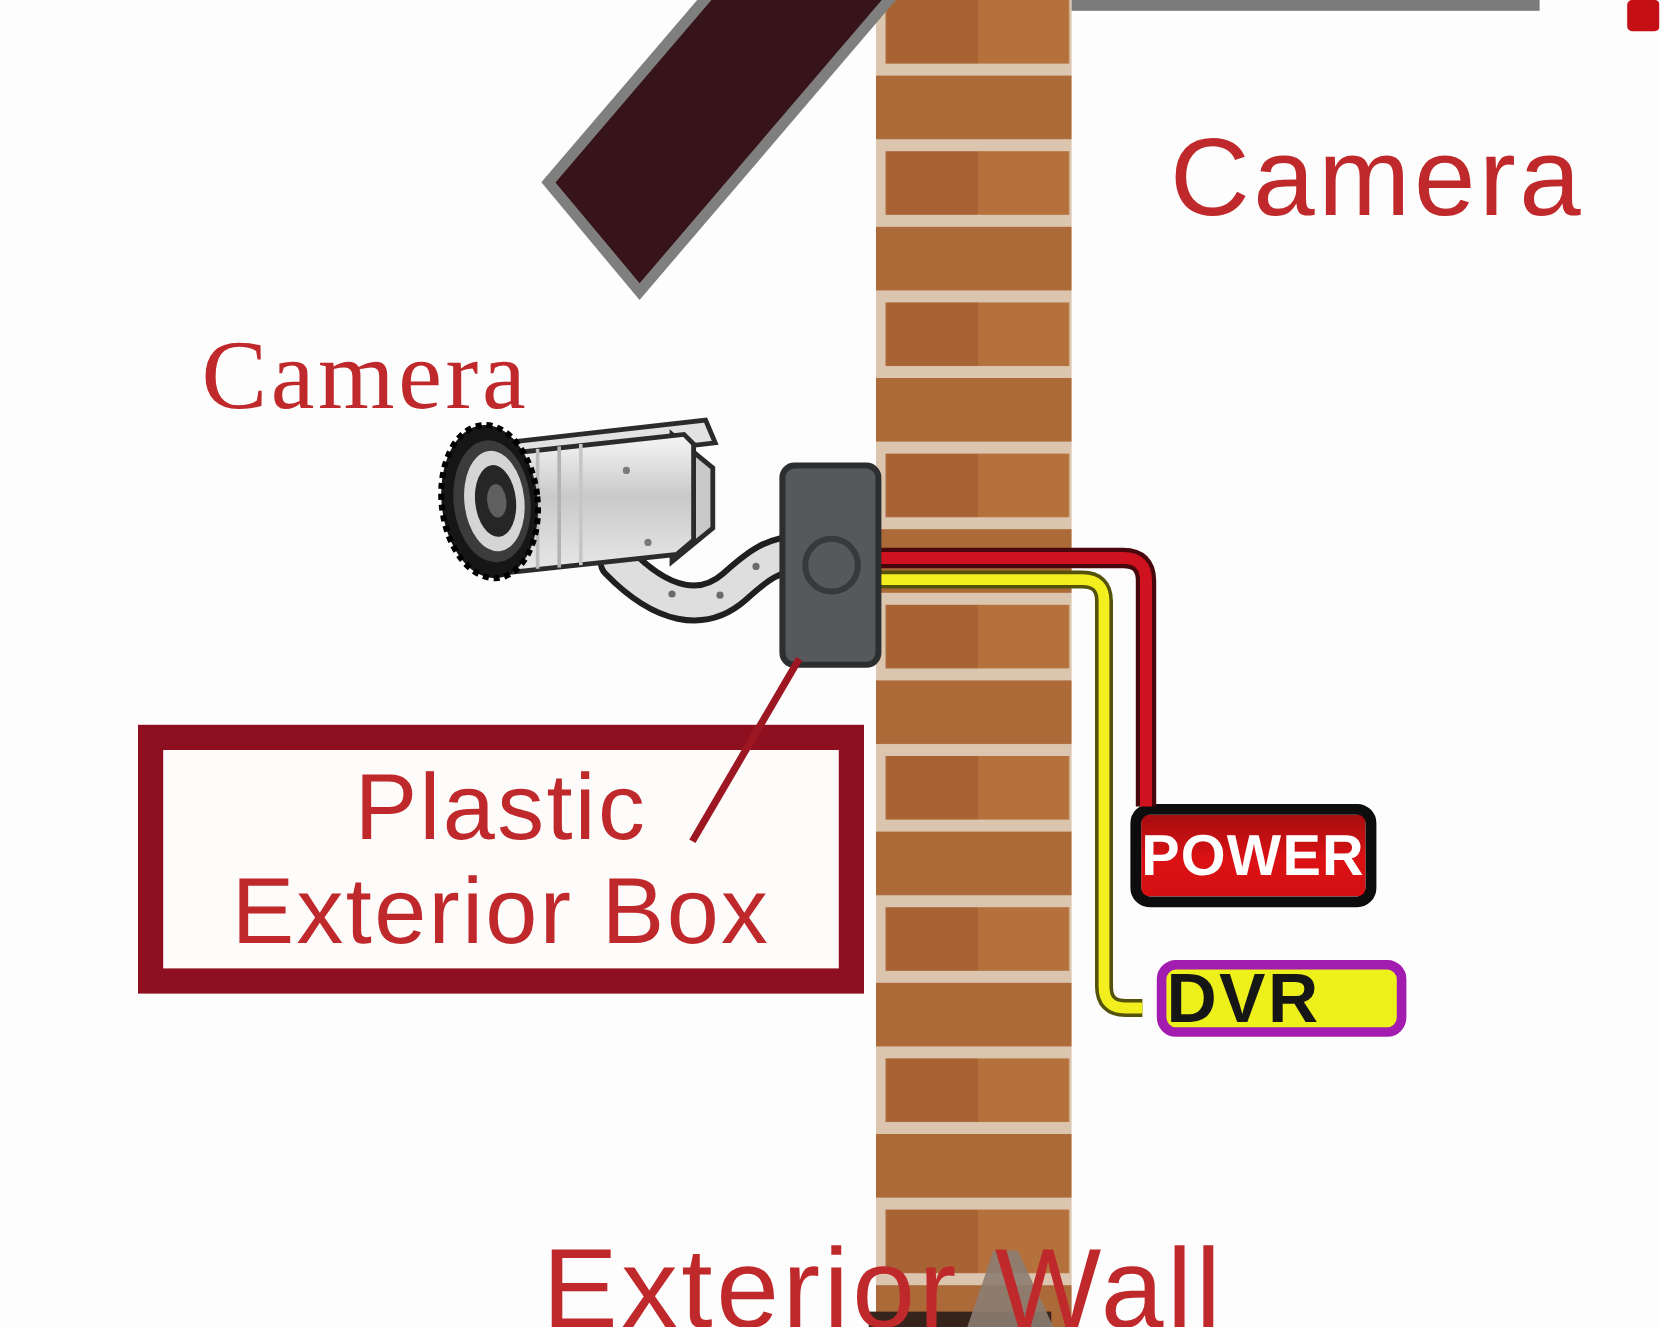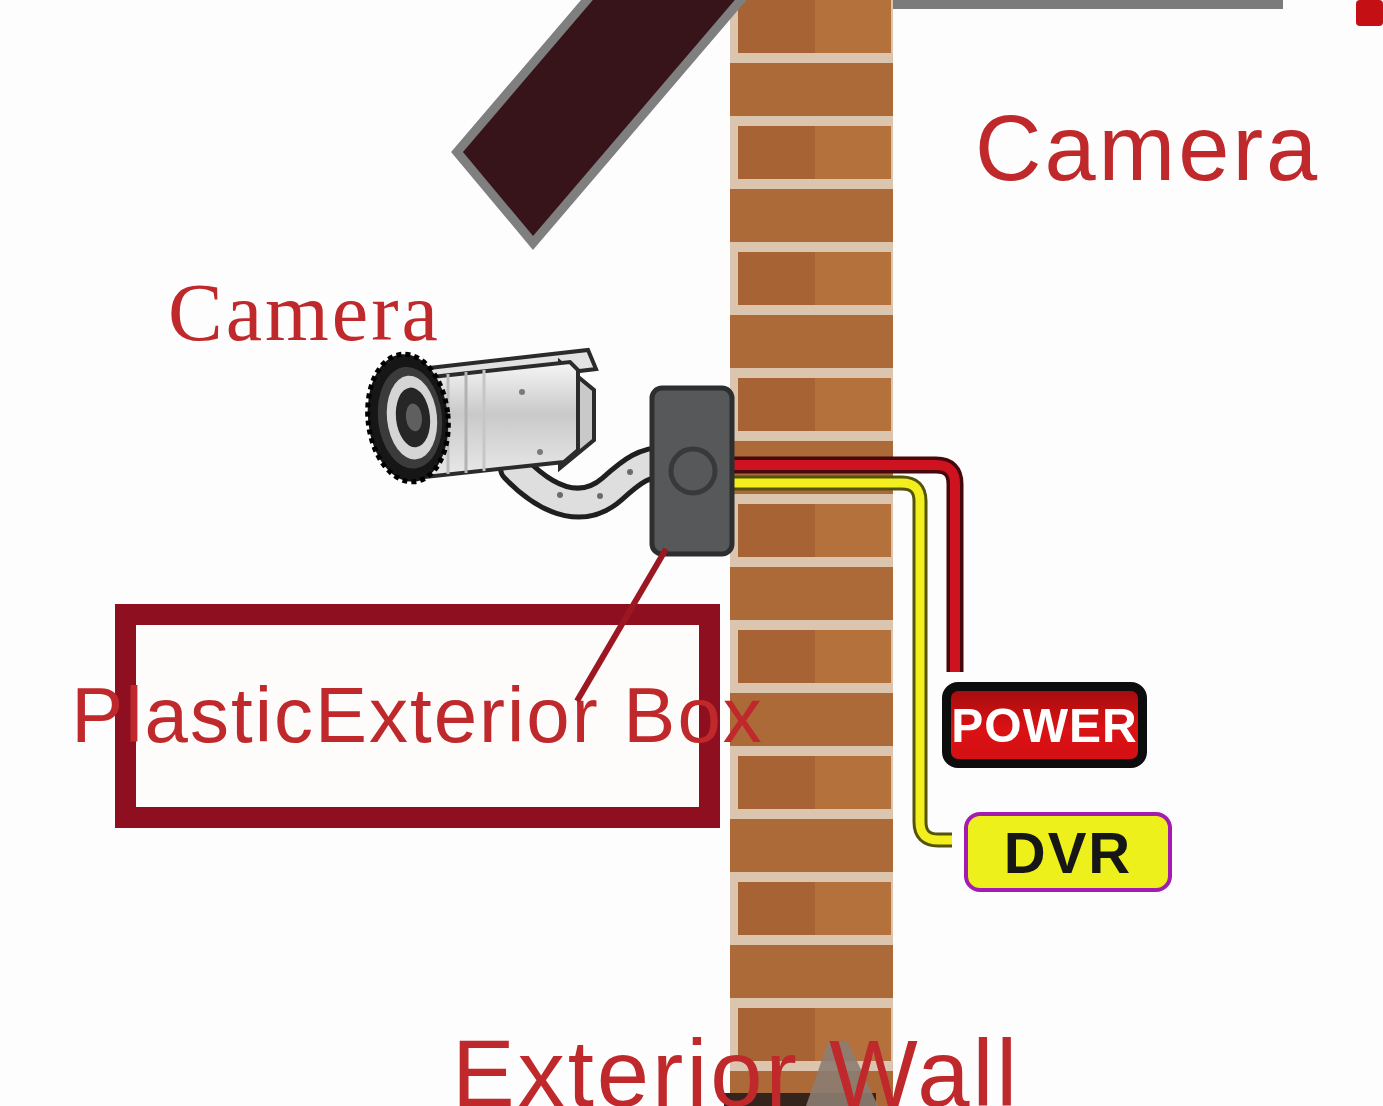--- a/index.html
+++ b/index.html
@@ -8,31 +8,31 @@
   #scene svg{position:absolute;left:0;top:0;pointer-events:none;}
   .layer-mid{position:absolute;left:0;top:0;width:100%;height:100%;}
 
   .red-label{position:absolute;color:var(--label_red,#c0292b);font-weight:400;white-space:nowrap;}
   .camera-label{left:168px;top:266px;font-size:82px;letter-spacing:3px;font-family:Liberation Serif, serif;}
   .inside-label{left:975px;top:96px;font-size:92px;letter-spacing:3px;}
   .exterior-label{left:452px;top:1020px;font-size:94px;letter-spacing:3px;}
 
   .jb-callout{position:absolute;left:115px;top:604px;width:605px;height:224px;
               box-sizing:border-box;border:21px solid var(--box_border_red,#8e1020);
-              background:#fefbfb;display:flex;flex-direction:row;justify-content:center;
+              background:#fefbfb;display:flex;flex-direction:column;justify-content:center;
               align-items:center;}
   .jb-callout .line{color:var(--label_red,#c0292b);font-size:78px;line-height:1.12;
               letter-spacing:2px;white-space:nowrap;}
 
   .device-box{position:absolute;box-sizing:border-box;display:flex;align-items:center;
-              justify-content:center;font-weight:bold;margin-top:12px;}
+              justify-content:flex-start;font-weight:bold;}
   .power-box{left:942px;top:670px;width:205px;height:86px;border:9px solid #0d0d0d;
              border-radius:16px;background:linear-gradient(180deg,#a50d0f 0%,var(--power_fill,#dc1113) 55%,#d31013 100%);
              color:var(--power_text,#ffffff);font-size:48px;letter-spacing:1px;}
-  .dvr-box{left:964px;top:800px;width:208px;height:80px;border:4px solid #a21caf;
+  .dvr-box{left:964px;top:800px;width:208px;height:64px;border:8px solid #a21caf;
            border-radius:16px;background:var(--dvr_fill,#edf01b);
            color:var(--dvr_text,#161616);font-size:58px;letter-spacing:2px;}
 </style>
 </head>
 <body>
 
 <div id="scene">
 
   <svg width="1383" height="1106" viewBox="0 0 1383 1106">
     <defs>

